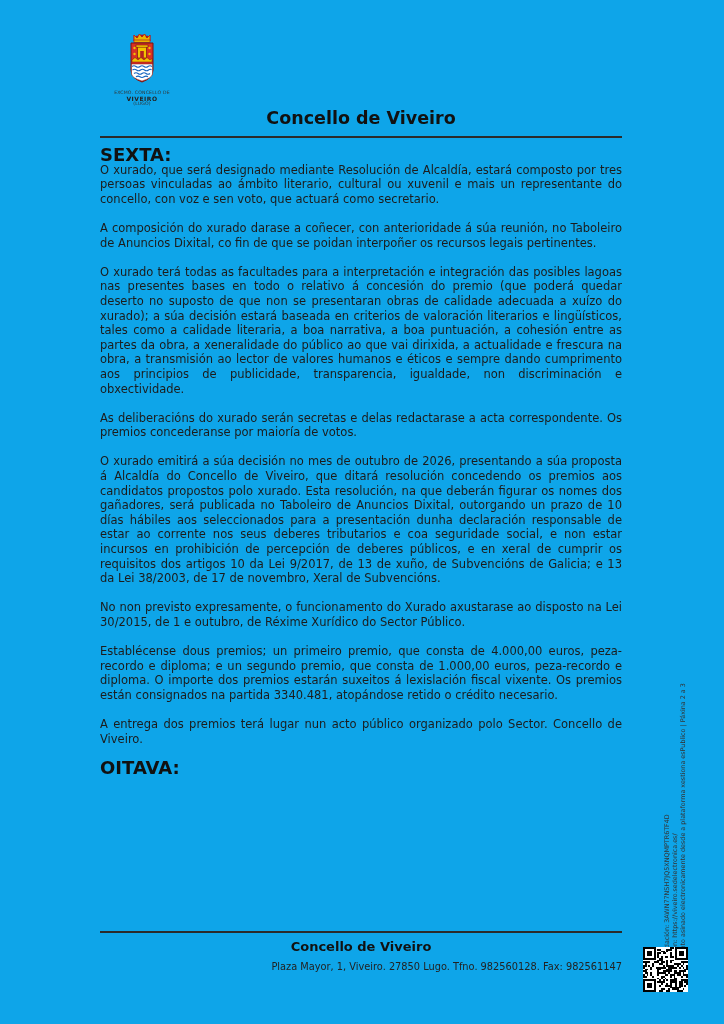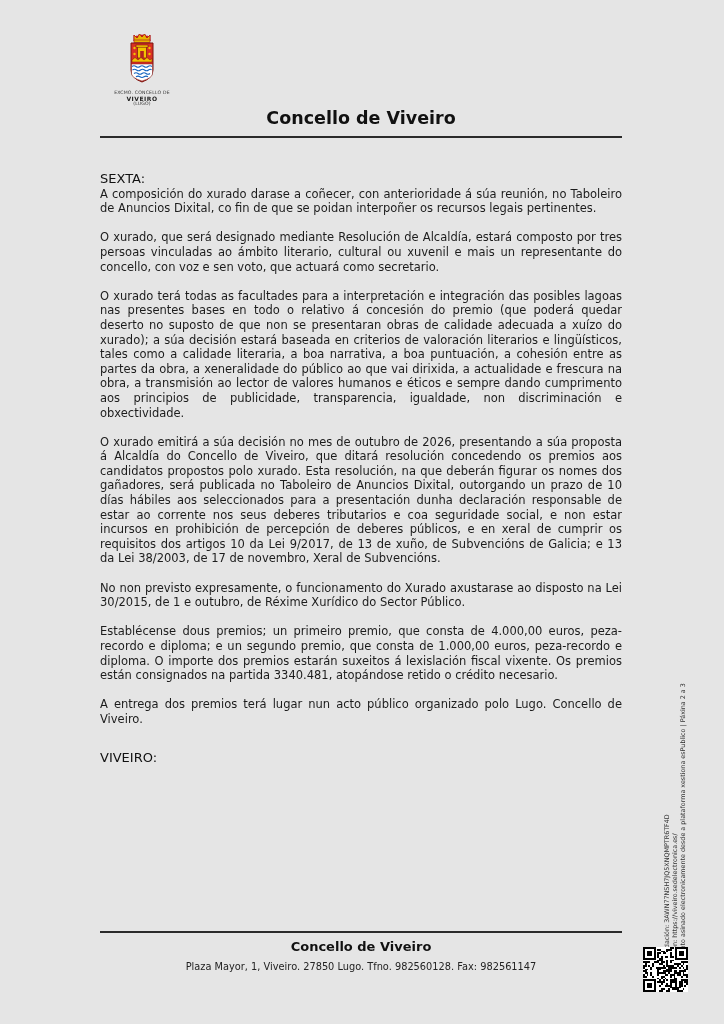--- a/index.html
+++ b/index.html
@@ -1,38 +1,38 @@
 <!DOCTYPE html>
 <html><head>
 <meta charset="utf-8">
 <style>
   * { margin:0; padding:0; box-sizing:border-box; }
   html,body { width:724px; height:1024px; background:#ffffff; }
   body { font-family:"DejaVu Sans","Liberation Sans",sans-serif; color:#1c1c1c; overflow:hidden; }
-  .page { position:relative; width:724px; height:1024px; background:#e5e5e5; }
+  .page { position:relative; width:724px; height:1024px; background:#0ea5e9; }
 
   
   .logo-block { position:absolute; left:106px; top:32px; width:72px; text-align:center; }
   .logo-caption { margin-top:2px; font-size:4.6px; line-height:5.6px; color:#333; letter-spacing:.2px; }
   .logo-caption .muni { font-size:6px; font-weight:bold; color:#222; letter-spacing:.5px; }
   .page-title { position:absolute; left:100px; top:108px; width:522px; text-align:center;
                 font-size:17.5px; font-weight:bold; color:#111; }
   .rule { position:absolute; left:100px; width:522px; height:2px; background:#2b2b2b; }
   .rule-top { top:136px; }
   .rule-bottom { top:931px; }
 
   
   .content { position:absolute; left:100px; top:148px; width:522px; height:781px; overflow:hidden; }
-  .sec-heading { font-size:13px; font-weight:normal; line-height:14.6px; color:#111;margin-top:24px; }
+  .sec-heading { font-size:18px; font-weight:bold; line-height:14.6px; color:#111; }
   .para { font-size:11.5px; line-height:14.6px; text-align:justify; margin-bottom:14.6px; color:#1c1c1c; }
 
   
   .footer-title { position:absolute; left:100px; top:939px; width:522px; text-align:center;
                   font-size:13px; font-weight:bold; color:#111; }
-  .footer-address { position:absolute; left:100px; top:961px; width:522px; text-align:center;
+  .footer-address { position:absolute; left:100px; top:961px; width:522px; text-align:right;
                     font-size:9.8px; color:#222; }
 
   
   .side-text { position:absolute; left:664px; top:976px; width:345px;
                transform:rotate(-90deg); transform-origin:0 0;
                font-size:6.4px; line-height:7.8px; color:#333; white-space:nowrap; }
 
   
   .qr { position:absolute; left:643px; top:947px; width:45px; height:45px; background:#fff; }
   .qr svg { display:block; width:45px; height:45px; }
@@ -77,30 +77,31 @@
       <div class="muni">VIVEIRO</div>
       <div>(LUGO)</div>
     </div>
   </div>
 
   <div class="page-title">Concello de Viveiro</div>
   <div class="rule rule-top"></div>
 
   <div class="content">
     <div class="sec-heading">SEXTA:</div>
+    <div class="para">O xurado, que será designado mediante Resolución de Alcaldía, estará composto por tres persoas vinculadas ao ámbito literario, cultural ou xuvenil e mais un representante do concello, con voz e sen voto, que actuará como secretario.</div>
     <div class="para">A composición do xurado darase a coñecer, con anterioridade á súa reunión, no Taboleiro de Anuncios Dixital, co fin de que se poidan interpoñer os recursos legais pertinentes.</div>
-    <div class="para">O xurado, que será designado mediante Resolución de Alcaldía, estará composto por tres persoas vinculadas ao ámbito literario, cultural ou xuvenil e mais un representante do concello, con voz e sen voto, que actuará como secretario.</div>
     <div class="para">O xurado terá todas as facultades para a interpretación e integración das posibles lagoas nas presentes bases en todo o relativo á concesión do premio (que poderá quedar deserto no suposto de que non se presentaran obras de calidade adecuada a xuízo do xurado); a súa decisión estará baseada en criterios de valoración literarios e lingüísticos, tales como a calidade literaria, a boa narrativa, a boa puntuación, a cohesión entre as partes da obra, a xeneralidade do público ao que vai dirixida, a actualidade e frescura na obra, a transmisión ao lector de valores humanos e éticos e sempre dando cumprimento aos principios de publicidade, transparencia, igualdade, non discriminación e obxectividade.</div>
+    <div class="para">As deliberacións do xurado serán secretas e delas redactarase a acta correspondente. Os premios concederanse por maioría de votos.</div>
     <div class="para">O xurado emitirá a súa decisión no mes de outubro de 2026, presentando a súa proposta á Alcaldía do Concello de Viveiro, que ditará resolución concedendo os premios aos candidatos propostos polo xurado. Esta resolución, na que deberán figurar os nomes dos gañadores, será publicada no Taboleiro de Anuncios Dixital, outorgando un prazo de 10 días hábiles aos seleccionados para a presentación dunha declaración responsable de estar ao corrente nos seus deberes tributarios e coa seguridade social, e non estar incursos en prohibición de percepción de deberes públicos, e en xeral de cumprir os requisitos dos artigos 10 da Lei 9/2017, de 13 de xuño, de Subvencións de Galicia; e 13 da Lei 38/2003, de 17 de novembro, Xeral de Subvencións.</div>
     <div class="para">No non previsto expresamente, o funcionamento do Xurado axustarase ao disposto na Lei 30/2015, de 1 e outubro, de Réxime Xurídico do Sector Público.</div>
 
     <div class="para">Establécense dous premios; un primeiro premio, que consta de 4.000,00 euros, peza-recordo e diploma; e un segundo premio, que consta de 1.000,00 euros, peza-recordo e diploma. O importe dos premios estarán suxeitos á lexislación fiscal vixente. Os premios están consignados na partida 3340.481, atopándose retido o crédito necesario.</div>
-    <div class="para">A entrega dos premios terá lugar nun acto público organizado polo Lugo. Concello de Viveiro.</div>
+    <div class="para">A entrega dos premios terá lugar nun acto público organizado polo Sector. Concello de Viveiro.</div>
 
-    <div class="sec-heading">VIVEIRO:</div>
+    <div class="sec-heading">OITAVA:</div>
   </div>
 
   <div class="rule rule-bottom"></div>
   <div class="footer-title">Concello de Viveiro</div>
   <div class="footer-address">Plaza Mayor, 1, Viveiro. 27850 Lugo. Tfno. 982560128. Fax: 982561147</div>
 
   <div class="side-text">
     <div>Cod. Validación: 3AWN77NSH7JQ5XNQMPTR6TF4D</div>
     <div>Corrección: https://viveiro.sedelectronica.es/</div>
     <div>Documento asinado electronicamente desde a plataforma xestiona esPublico | Páxina 2 a 3</div>

